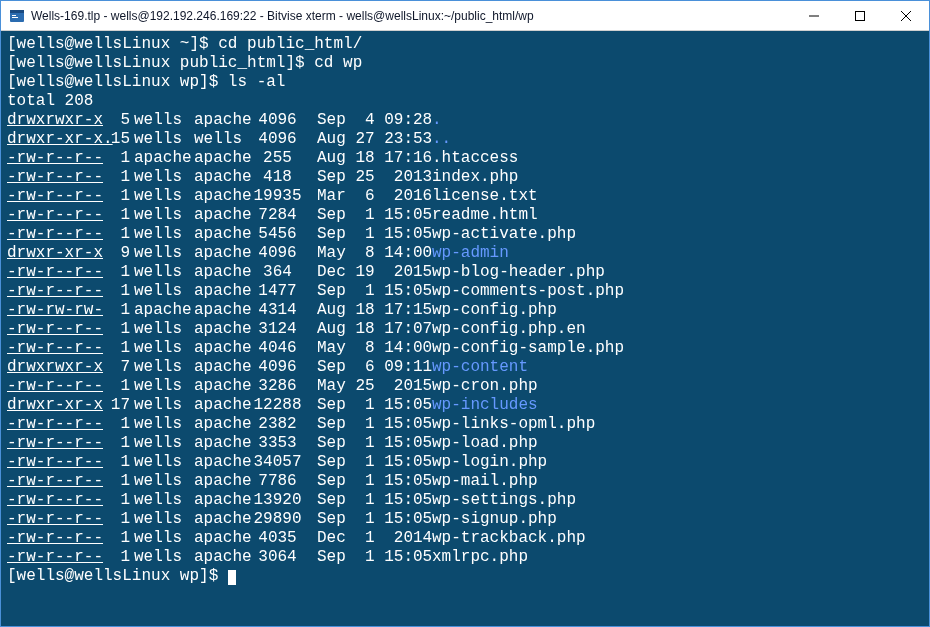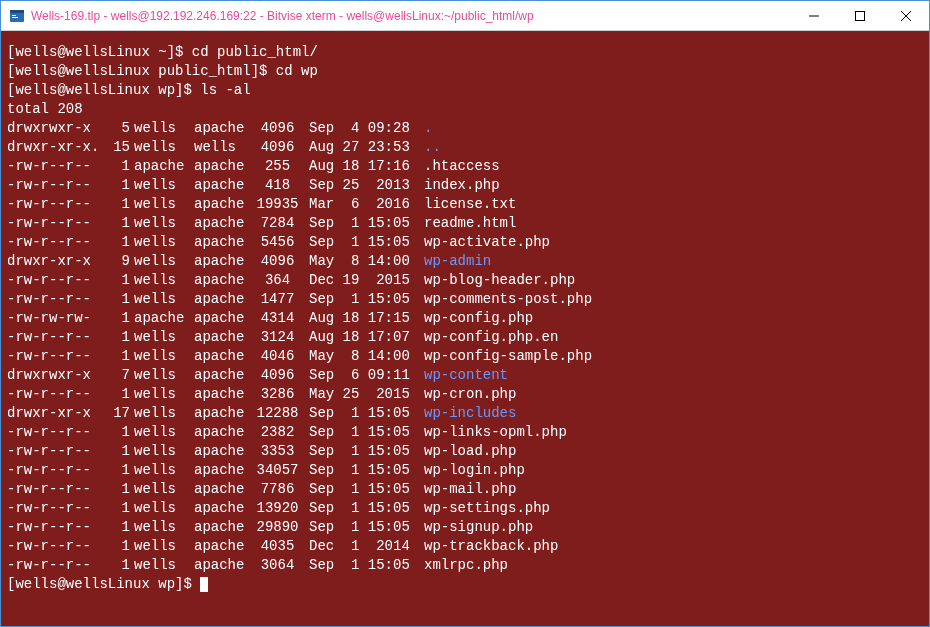--- a/index.html
+++ b/index.html
@@ -30,56 +30,56 @@
       width: 16px;
       height: 16px;
       margin-right: 6px;
       display: inline-flex;
       align-items: center;
       justify-content: center;
     }
     .titlebar-text {
       flex: 1;
       font-size: 12px;
-      color: #ec4899;
+      color: #0f172a;
       white-space: nowrap;
       overflow: hidden;
     }
     .window-controls {
       display: flex;
       height: 100%;
     }
     .wc-btn {
       width: 46px;
       height: 30px;
       display: flex;
       align-items: center;
       justify-content: center;
       font-size: 13px;
       color: #000;
       cursor: pointer;
     }
     .terminal {
       flex: 1;
-      background: #7f1d1d;
+      background: #0c4a6e;
       color: #fff;
       font-family: Consolas, 'Courier New', monospace;
-      font-size: 14px;
+      font-size: 16px;
       line-height: 19px;
-      padding: 12px 6px;
+      padding: 4px 6px;
       overflow: hidden;
       white-space: pre;
     }
     .ls-line { display: block; }
-    .perm { display: inline-block; width: 95px; }
+    .perm { display: inline-block; width: 95px; text-decoration: underline; }
     .links { display: inline-block; width: 28px; text-align: right; }
     .owner { display: inline-block; width: 60px; padding-left: 4px; }
     .group { display: inline-block; width: 60px; padding-left: 4px; }
     .size { display: inline-block; width: 55px; text-align: center; }
-    .date { display: inline-block; width: 115px; padding-left: 4px; }
+    .date { display: inline-block; width: 115px; padding-left: 4px; margin-left: 8px; }
     .fname { display: inline-block; padding-left: 4px; }
     .dir { color: #6699ff; }
     .cursor {
       display: inline-block;
       width: 8px;
       height: 15px;
       background: #fff;
       vertical-align: text-bottom;
     }
   </style>

